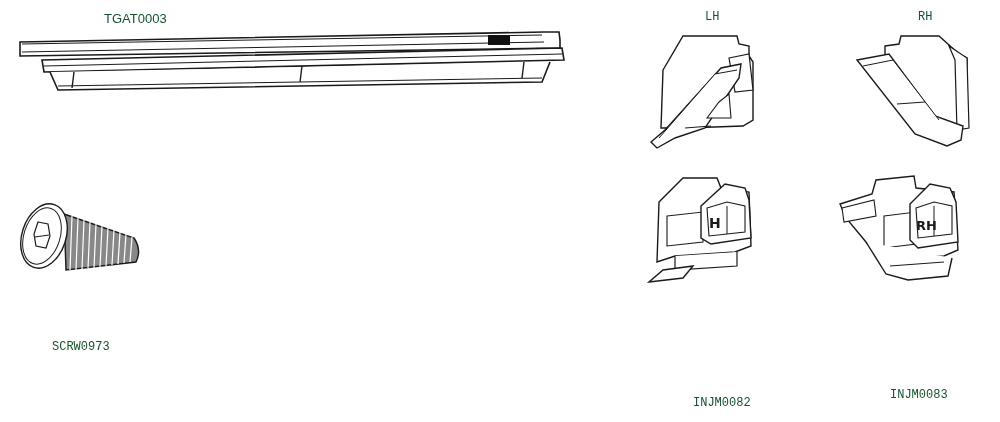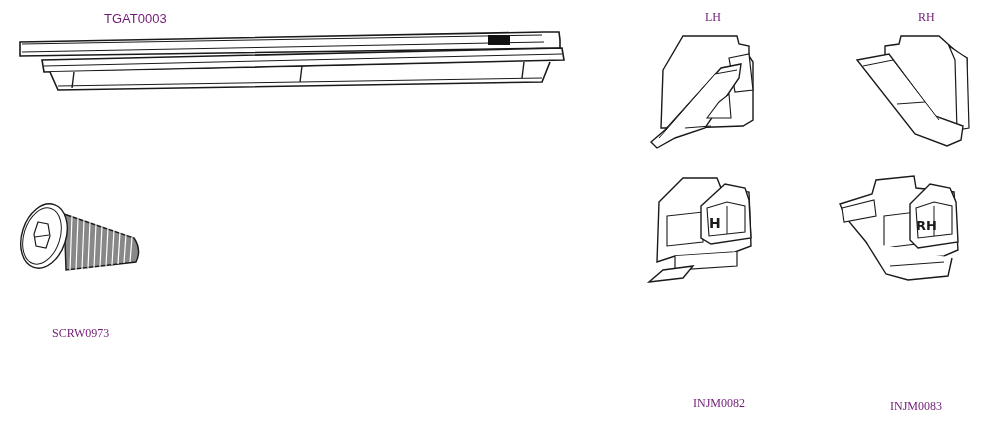--- a/index.html
+++ b/index.html
@@ -1,18 +1,18 @@
 <!DOCTYPE html>
 <html><head>
 <meta charset="utf-8">
 <style>
   html, body { margin: 0; padding: 0; background: #ffffff; }
   body { width: 1000px; height: 422px; position: relative; overflow: hidden; font-family: "Liberation Sans", sans-serif; color: #222; }
-  .label { position: absolute; font-size: 13px; color: #701a75; white-space: nowrap; }
-  .label.sans2 { font-family: Liberation Serif, serif; font-size: 12px; }
+  .label { position: absolute; font-size: 13px; color: #14532d; white-space: nowrap; }
+  .label.sans2 { font-family: Liberation Mono, monospace; font-size: 12px; }
   .part { position: absolute; }
   svg { display: block; }
 </style>
 </head>
 <body>
 
 <div class="label" style="left:104px;top:11px;">TGAT0003</div>
 <div class="part" style="left:14px;top:26px;">
   <svg width="560" height="70" viewBox="0 0 560 70">
     <g fill="#fff" stroke="#1a1a1a" stroke-width="1.6">
@@ -52,21 +52,21 @@
           <path d="M120 45 L118 70"></path>
       </g>
 
       <ellipse cx="32" cy="44" rx="22" ry="33" transform="rotate(18 32 44)"></ellipse>
       <ellipse cx="30" cy="44" rx="18" ry="29" transform="rotate(18 30 44)" stroke-width="1"></ellipse>
       <path d="M26 30 L36 32 L38 44 L34 56 L24 54 L22 42 Z" stroke-width="1.2"></path>
       <path d="M23 45 L37 43" stroke-width="1"></path>
     </g>
   </svg>
 </div>
-<div class="label sans2" style="left:52px;top:326px;">SCRW0973</div>
+<div class="label sans2" style="left:52px;top:340px;">SCRW0973</div>
 
 <div class="label sans2" style="left:705px;top:10px;">LH</div>
 <div class="part" style="left:645px;top:30px;">
   <svg width="120" height="120" viewBox="0 0 120 120">
     <g fill="#fff" stroke="#1a1a1a" stroke-width="1.4">
       <path d="M18 40 L38 6 L92 6 L94 14 L104 16 L104 26 L108 32 L108 90 L98 96 L40 98 L16 98 Z"></path>
       <path d="M84 28 L104 24 L108 60 L90 62 Z" stroke-width="1.2"></path>
       <path d="M6 112 L20 100 L76 38 L96 34 L94 48 L60 98 L30 108 L12 118 Z"></path>
       <path d="M14 108 L70 44 L92 40" stroke-width="1"></path>
       <path d="M62 88 L74 72 L84 64 L86 88 Z" stroke-width="1.1"></path>
@@ -110,13 +110,13 @@
       <path d="M48 44 L80 40 L80 72 L48 76 Z" stroke-width="1.1"></path>
       <path d="M74 32 L94 12 L114 16 L120 30 L122 70 L82 76 L74 68 Z"></path>
       <path d="M80 36 L98 30 L116 34 L116 62 L82 66 Z" stroke-width="1.1"></path>
       <path d="M98 34 L98 64" stroke-width="1"></path>
       <text x="80" y="58" font-family="DejaVu Sans, sans-serif" font-size="13" font-weight="bold" fill="#1a1a1a" stroke="none">RH</text>
       <path d="M30 70 L50 102 L72 108 L112 104 L116 86"></path>
       <path d="M54 94 L108 90" stroke-width="1"></path>
     </g>
   </svg>
 </div>
-<div class="label sans2" style="left:890px;top:399px;">INJM0083</div>
+<div class="label sans2" style="left:890px;top:388px;">INJM0083</div>
 
 </body></html>

